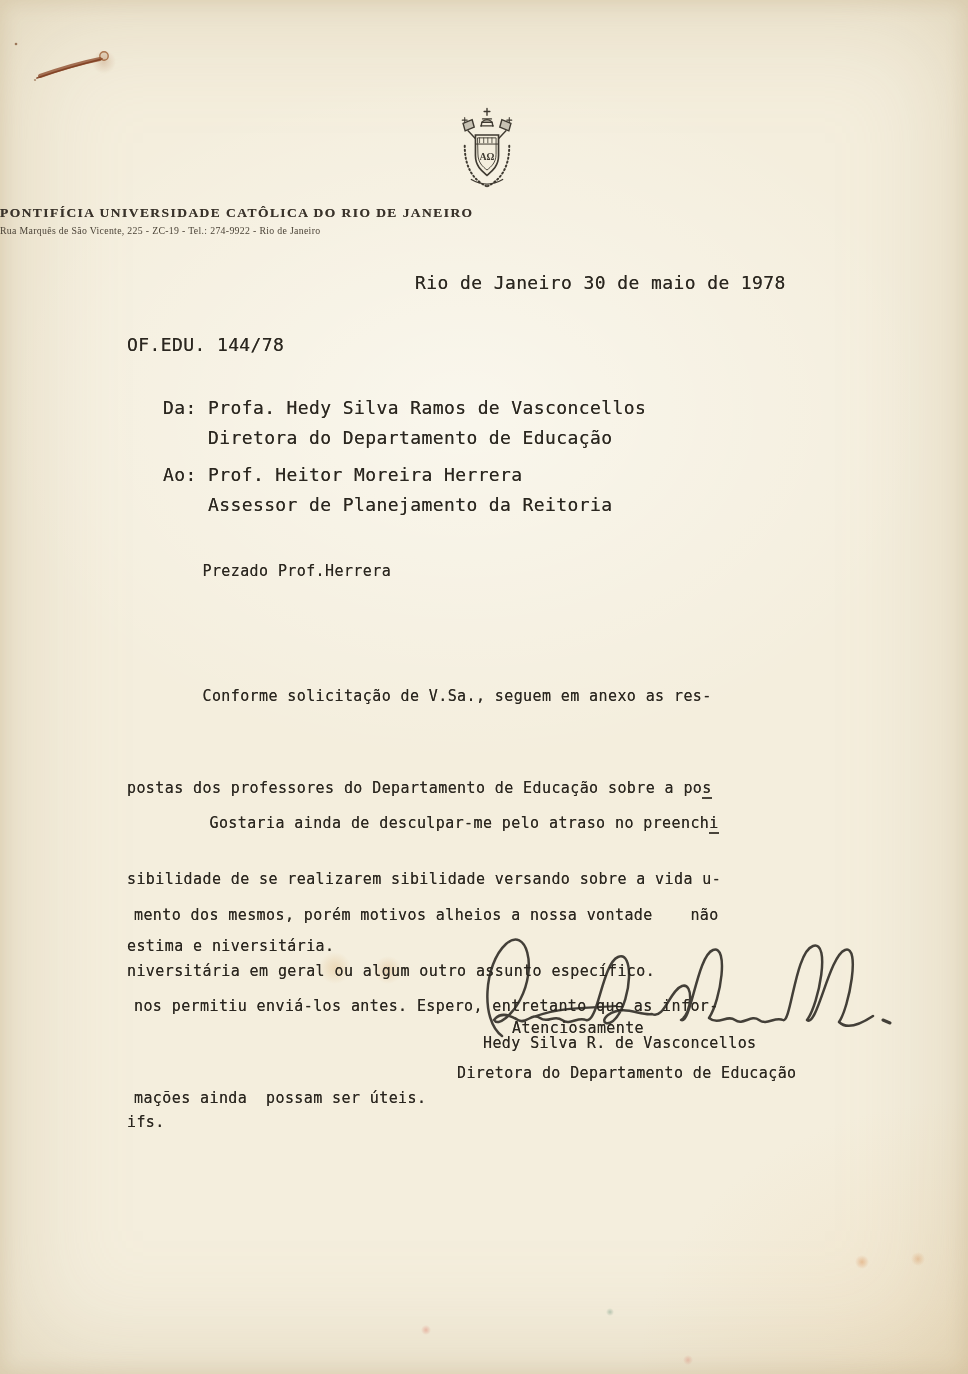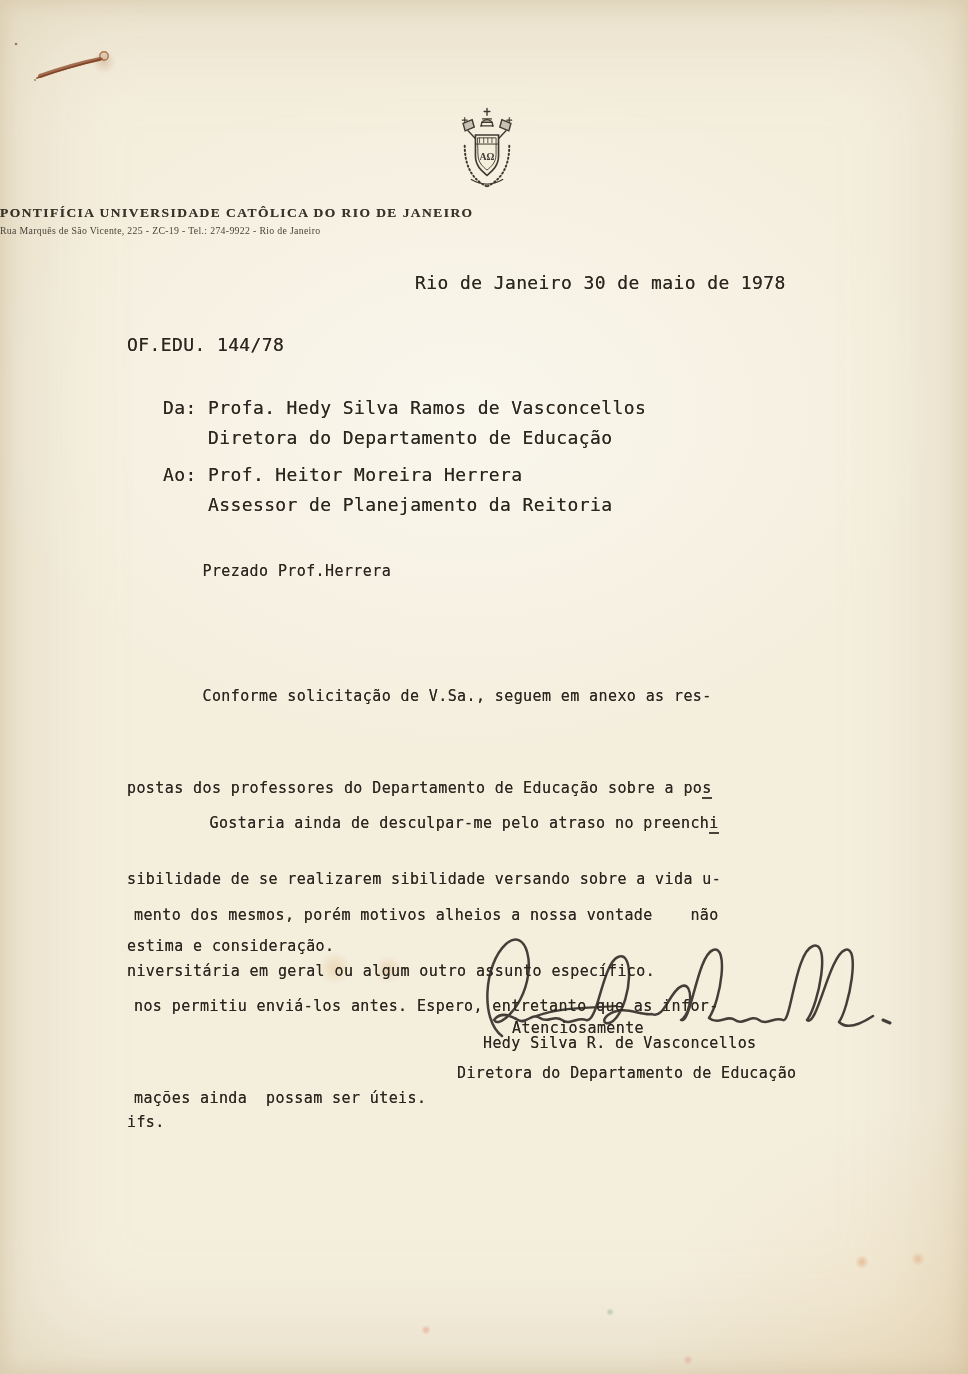--- a/index.html
+++ b/index.html
@@ -126,21 +126,21 @@
   </div>
 
   <div class="abs tw s19 para" style="left:134px; top:747px;">
     <div class="pline"><span>        Gostaria ainda de desculpar-me pelo atraso no preench</span><span class="u-last">i</span></div>
     <div class="pline">mento dos mesmos, porém motivos alheios a nossa vontade    não</div>
     <div class="pline">nos permitiu enviá-los antes. Espero, entretanto que as infor-</div>
     <div class="pline">mações ainda  possam ser úteis.</div>
   </div>
 
   <div class="abs tw s19 para" style="left:127px; top:870px;">
-    <div class="pline">estima e consideração.</div>
+    <div class="pline">estima e niversitária.</div>
   </div>
 
   <div class="abs tw s19 closing" style="left:512px; top:1013px;">Atenciosamente</div>
 
   <svg class="abs sig-svg" style="left:440px; top:928px;" width="470" height="122" viewBox="0 0 470 122">
     <g fill="none" stroke="#2b2822" stroke-width="2.5" stroke-linecap="round" stroke-linejoin="round" opacity="0.88">
       <path d="M62 108
                C 40 92 44 36 66 16
                C 86 -2 98 38 80 72
                C 72 87 58 99 54 92

